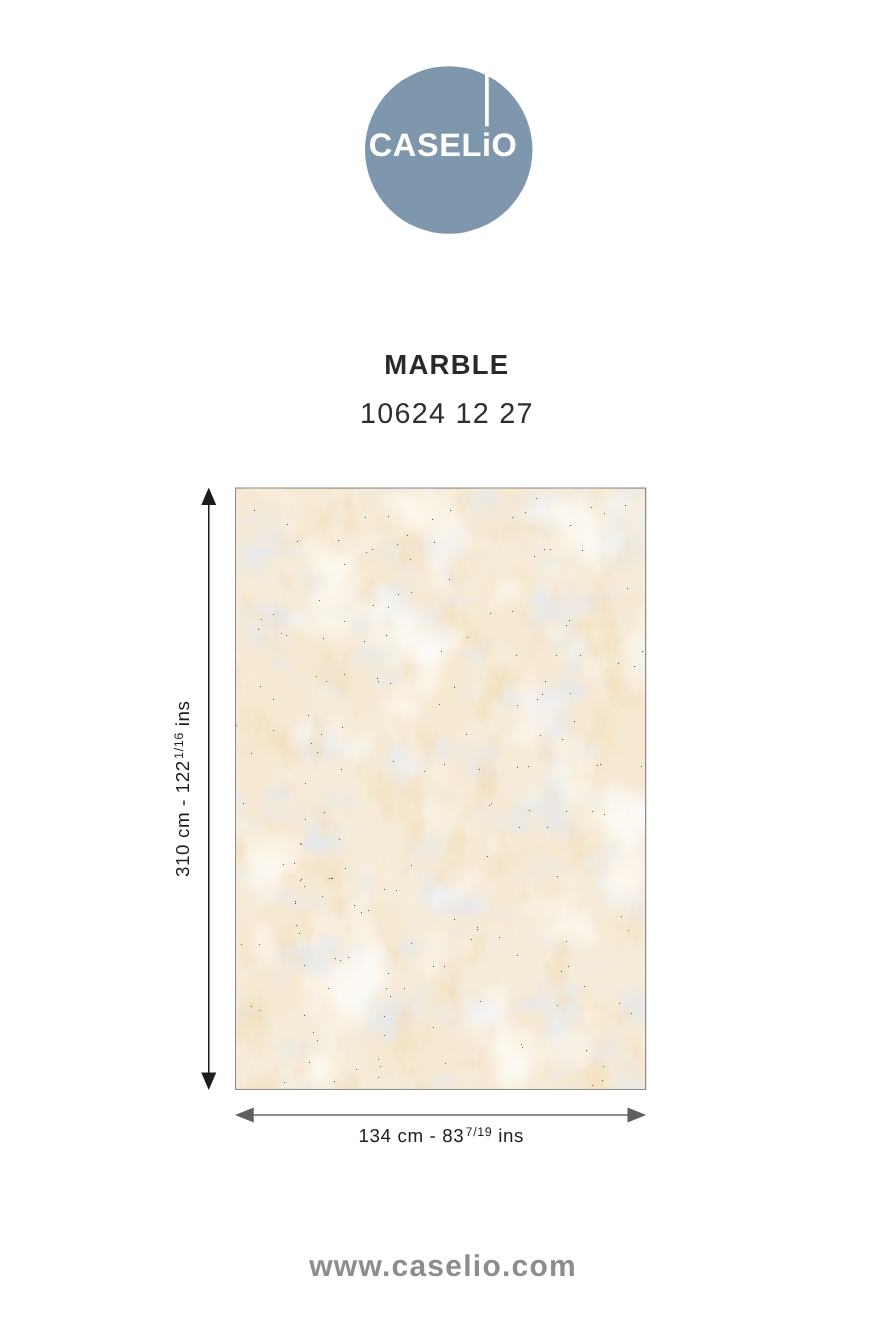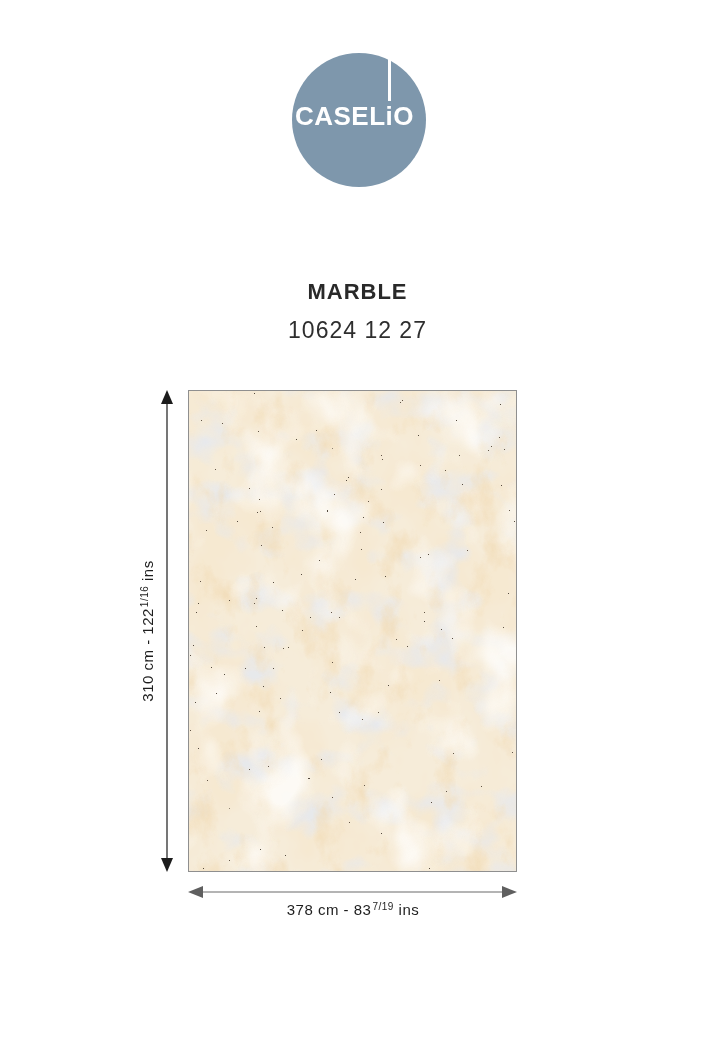--- a/index.html
+++ b/index.html
@@ -129,16 +129,17 @@
     <polygon points="8,0 14,14 2,14" fill="#1c1c1c"></polygon>
     <polygon points="8,482 14,468 2,468" fill="#1c1c1c"></polygon>
   </svg>
   <div class="dim-v"><span>310 cm - 122</span><span class="frac">1/16</span><span> ins</span></div>
 
   <svg class="arrow-h" viewBox="0 0 329 16">
     <line x1="13" y1="8" x2="316" y2="8" stroke="#6b6b6b" stroke-width="1.2"></line>
     <polygon points="0,8 15,2 15,14" fill="#5f5f5f"></polygon>
     <polygon points="329,8 314,2 314,14" fill="#5f5f5f"></polygon>
   </svg>
-  <div class="dim-h"><span>378 cm - 83</span><span class="frac">7/19</span><span> ins</span></div>
+  <div class="dim-h"><span>134 cm - 83</span><span class="frac">7/19</span><span> ins</span></div>
 
+  <div class="website">www.caselio.com</div>
 
 </div>
 
 </body></html>

